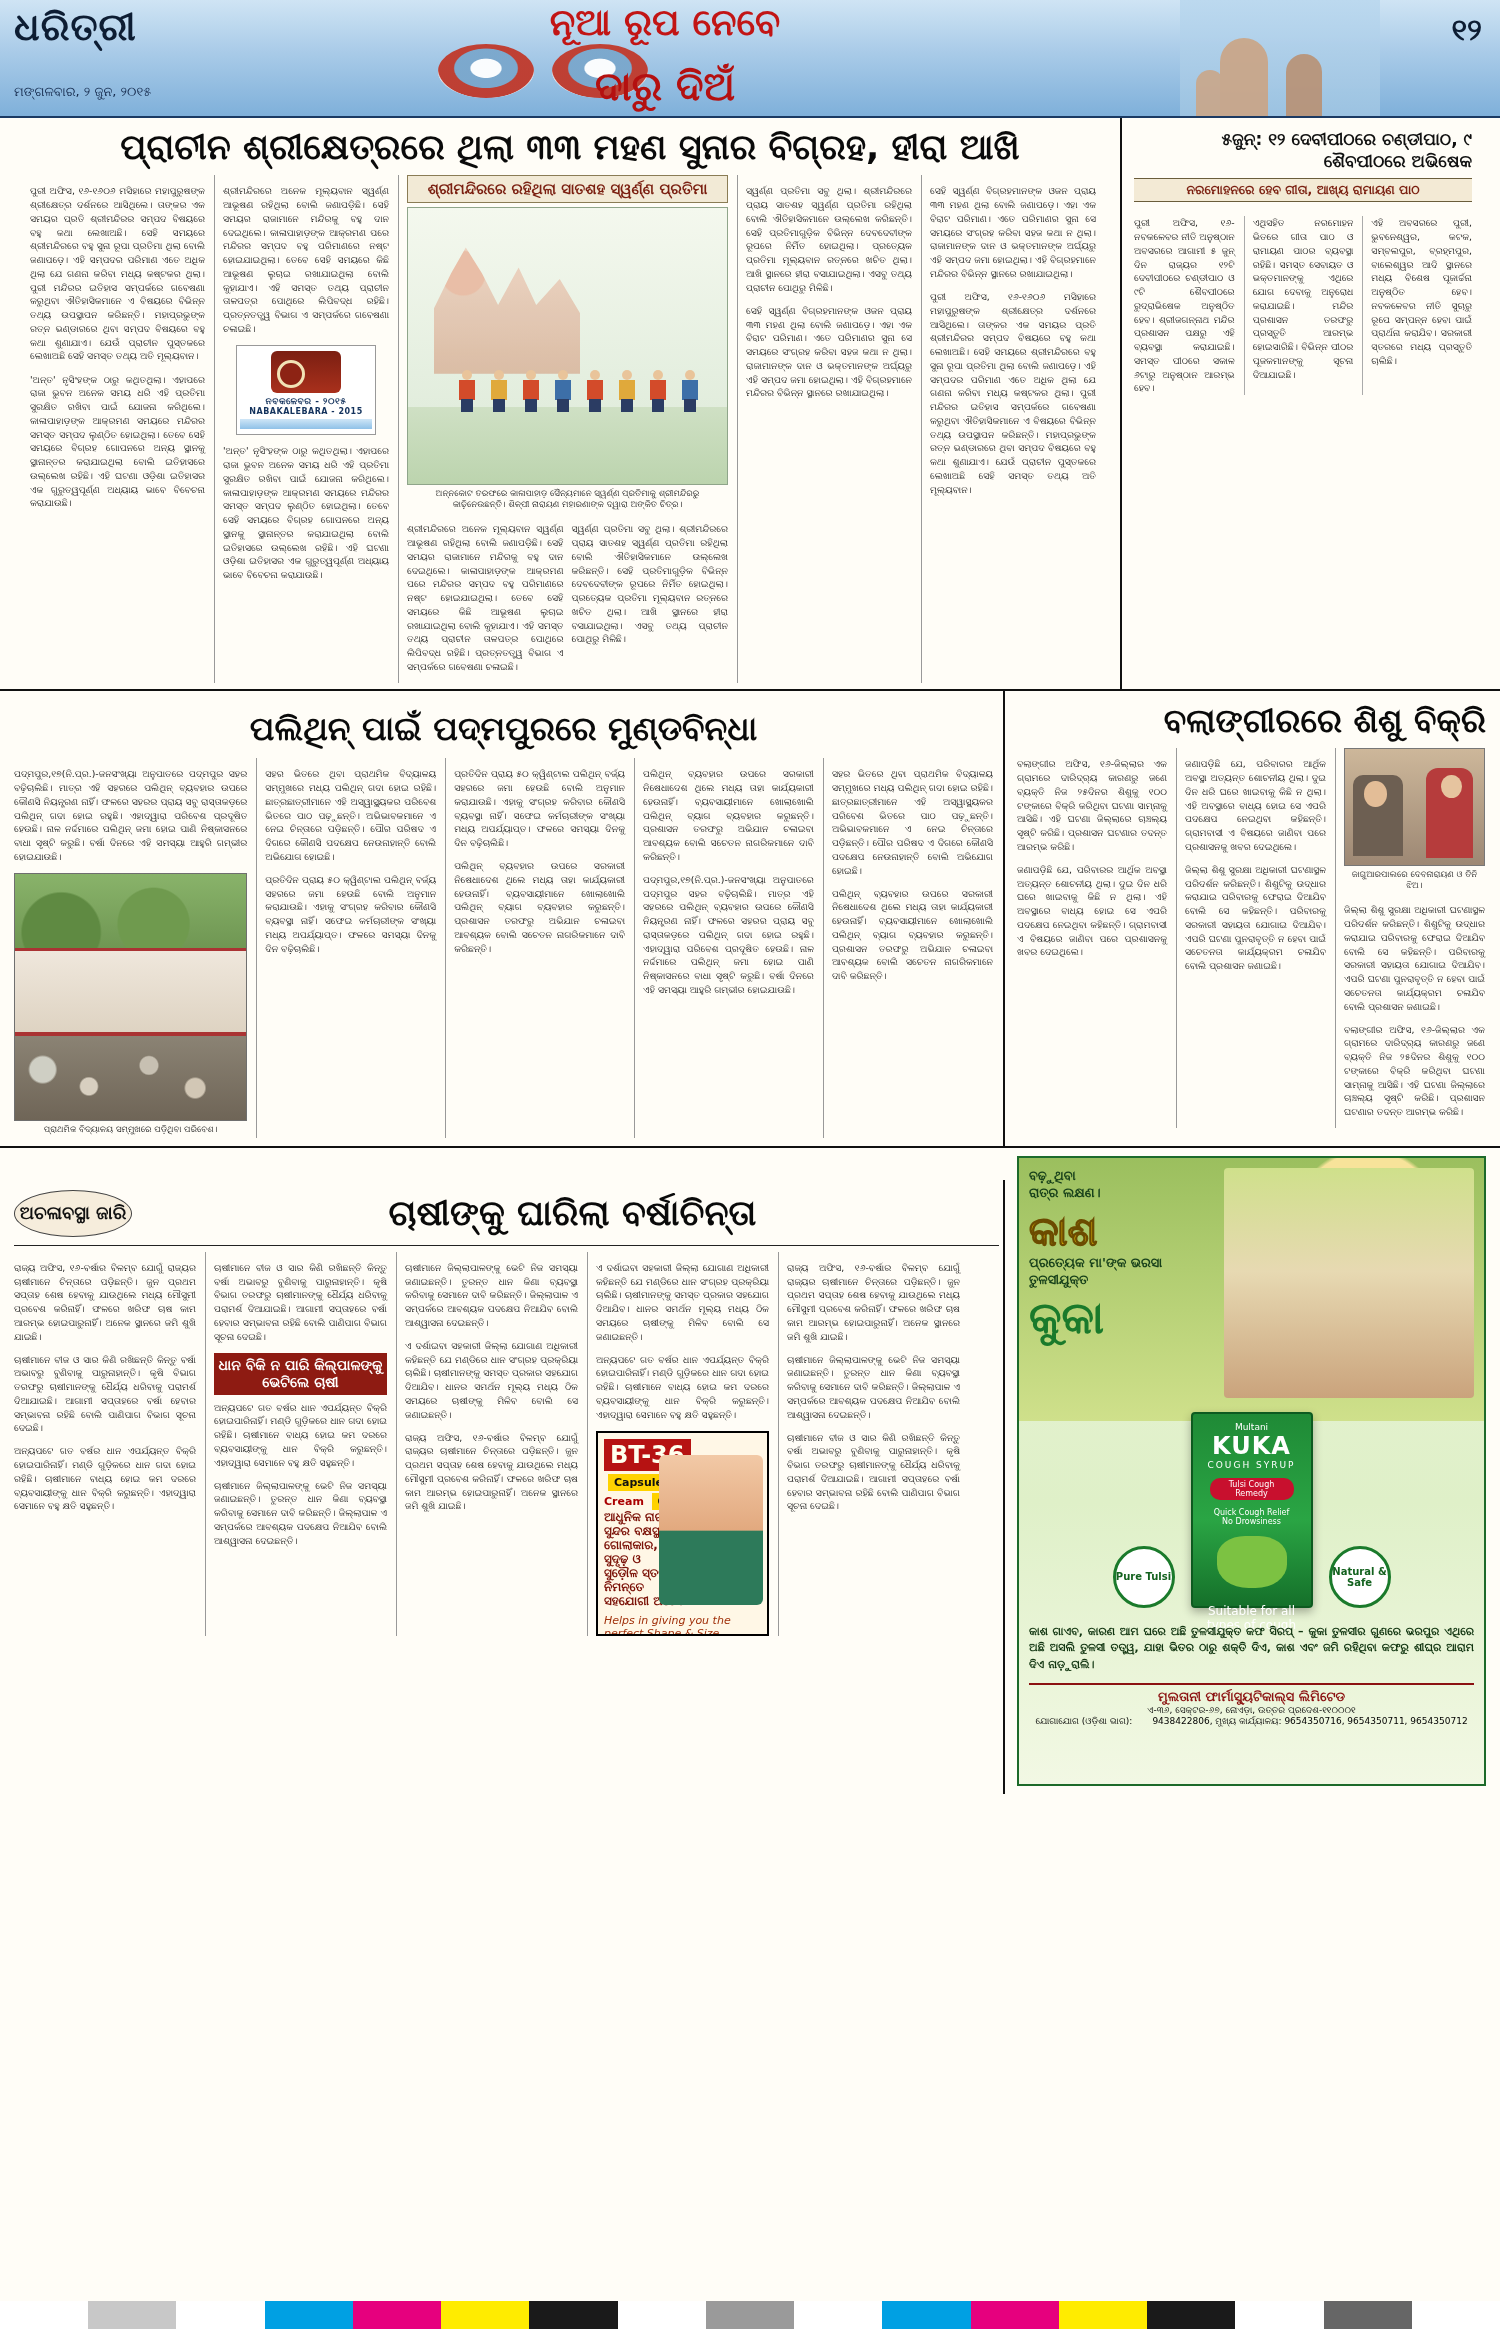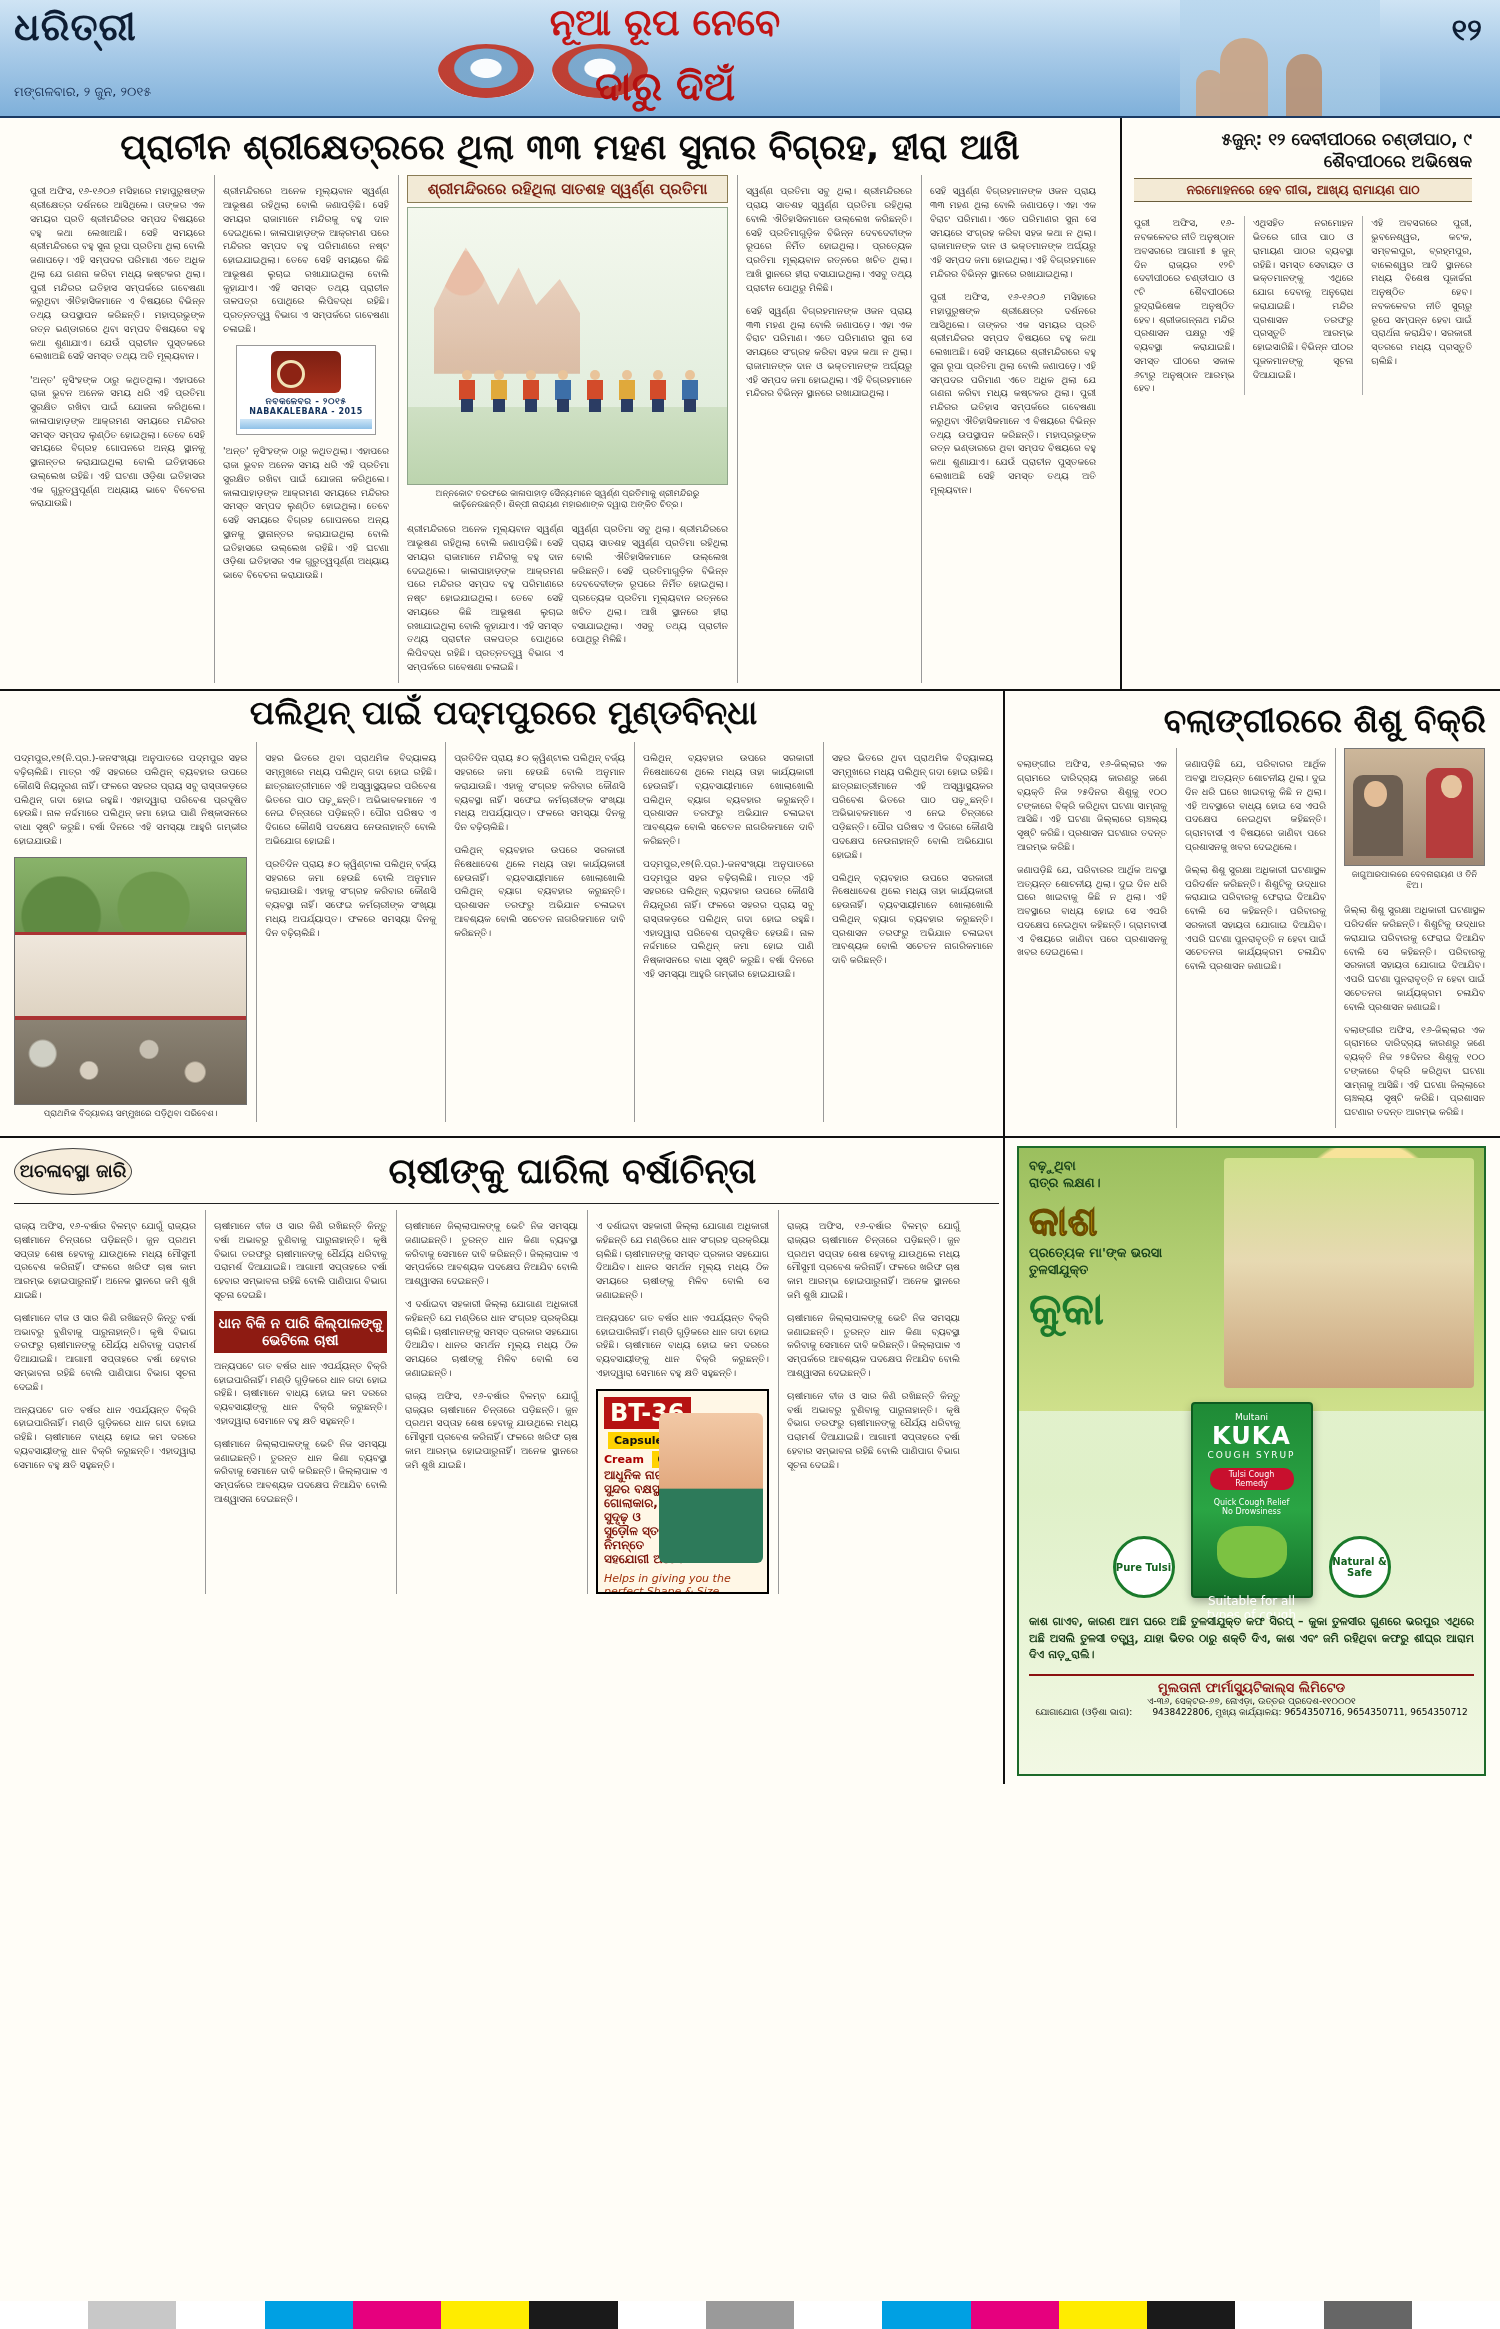--- a/index.html
+++ b/index.html
@@ -290,21 +290,21 @@
       <div style="display:flex; gap:9px;">
         <p class="body-txt" style="flex:1">ପୁରୀ ଅଫିସ, ୧୬- ନବକଳେବର ନୀତି ଅନୁଷ୍ଠାନ ଅବସରରେ ଆଗାମୀ ୫ ଜୁନ୍ ଦିନ ରାଜ୍ୟର ୧୨ଟି ଦେବୀପୀଠରେ ଚଣ୍ଡୀପାଠ ଓ ୯ଟି ଶୈବପୀଠରେ ରୁଦ୍ରାଭିଷେକ ଅନୁଷ୍ଠିତ ହେବ। ଶ୍ରୀଜଗନ୍ନାଥ ମନ୍ଦିର ପ୍ରଶାସନ ପକ୍ଷରୁ ଏହି ବ୍ୟବସ୍ଥା କରାଯାଇଛି। ସମସ୍ତ ପୀଠରେ ସକାଳ ୬ଟାରୁ ଅନୁଷ୍ଠାନ ଆରମ୍ଭ ହେବ।</p>
         <p class="body-txt" style="flex:1; border-left:1px solid #aaa; padding-left:8px">ଏଥିସହିତ ନରମୋହନ ଭିତରେ ଗୀତା ପାଠ ଓ ରାମାୟଣ ପାଠର ବ୍ୟବସ୍ଥା ରହିଛି। ସମସ୍ତ ସେବାୟତ ଓ ଭକ୍ତମାନଙ୍କୁ ଏଥିରେ ଯୋଗ ଦେବାକୁ ଅନୁରୋଧ କରାଯାଇଛି। ମନ୍ଦିର ପ୍ରଶାସନ ତରଫରୁ ପ୍ରସ୍ତୁତି ଆରମ୍ଭ ହୋଇସାରିଛି। ବିଭିନ୍ନ ପୀଠର ପୂଜକମାନଙ୍କୁ ସୂଚନା ଦିଆଯାଇଛି।</p>
         <p class="body-txt" style="flex:1; border-left:1px solid #aaa; padding-left:8px">ଏହି ଅବସରରେ ପୁରୀ, ଭୁବନେଶ୍ୱର, କଟକ, ସମ୍ବଲପୁର, ବ୍ରହ୍ମପୁର, ବାଲେଶ୍ୱର ଆଦି ସ୍ଥାନରେ ମଧ୍ୟ ବିଶେଷ ପୂଜାର୍ଚ୍ଚନା ଅନୁଷ୍ଠିତ ହେବ। ନବକଳେବର ନୀତି ସୁଚାରୁ ରୂପେ ସମ୍ପନ୍ନ ହେବା ପାଇଁ ପ୍ରାର୍ଥନା କରାଯିବ। ସରକାରୀ ସ୍ତରରେ ମଧ୍ୟ ପ୍ରସ୍ତୁତି ଚାଲିଛି।</p>
       </div>
     </div>
   </div>
 
   <div style="display:flex; border-bottom:2px solid #111;">
 
-    <div style="width:1005px; padding:0 10px 8px 14px; border-right:2px solid #111;">
+    <div style="width:1005px; padding:16px 10px 8px 14px; border-right:2px solid #111;">
       <div class="hl hl-lg" style="text-align:center; padding:4px 0 10px;">ପଲିଥିନ୍ ପାଇଁ ପଦ୍ମପୁରରେ ମୁଣ୍ଡବିନ୍ଧା</div>
       <div style="display:flex; gap:9px;">
         <div style="width:240px">
           <p class="body-txt">ପଦ୍ମପୁର,୧୭(ନି.ପ୍ର.)-ଜନସଂଖ୍ୟା ଅନୁପାତରେ ପଦ୍ମପୁର ସହର ବଢ଼ିଚାଲିଛି। ମାତ୍ର ଏହି ସହରରେ ପଲିଥିନ୍ ବ୍ୟବହାର ଉପରେ କୌଣସି ନିୟନ୍ତ୍ରଣ ନାହିଁ। ଫଳରେ ସହରର ପ୍ରାୟ ସବୁ ରାସ୍ତାକଡ଼ରେ ପଲିଥିନ୍ ଗଦା ହୋଇ ରହୁଛି। ଏହାଦ୍ୱାରା ପରିବେଶ ପ୍ରଦୂଷିତ ହେଉଛି। ନାଳ ନର୍ଦ୍ଦମାରେ ପଲିଥିନ୍ ଜମା ହୋଇ ପାଣି ନିଷ୍କାସନରେ ବାଧା ସୃଷ୍ଟି କରୁଛି। ବର୍ଷା ଦିନରେ ଏହି ସମସ୍ୟା ଆହୁରି ଗମ୍ଭୀର ହୋଇଯାଉଛି।</p>
           <div class="photo" style="height:248px; margin-top:6px;">
             <div class="green"></div>
               <div class="wall"></div>
               <div class="trash"></div>
           </div>
           <div class="cap">ପ୍ରାଥମିକ ବିଦ୍ୟାଳୟ ସମ୍ମୁଖରେ ପଡ଼ିଥିବା ପରିବେଶ।</div>
@@ -361,21 +361,21 @@
             <p class="body-txt">ଜିଲ୍ଲା ଶିଶୁ ସୁରକ୍ଷା ଅଧିକାରୀ ଘଟଣାସ୍ଥଳ ପରିଦର୍ଶନ କରିଛନ୍ତି। ଶିଶୁଟିକୁ ଉଦ୍ଧାର କରାଯାଇ ପରିବାରକୁ ଫେରାଇ ଦିଆଯିବ ବୋଲି ସେ କହିଛନ୍ତି। ପରିବାରକୁ ସରକାରୀ ସହାୟତା ଯୋଗାଇ ଦିଆଯିବ। ଏପରି ଘଟଣା ପୁନରାବୃତ୍ତି ନ ହେବା ପାଇଁ ସଚେତନତା କାର୍ଯ୍ୟକ୍ରମ ଚଳାଯିବ ବୋଲି ପ୍ରଶାସନ ଜଣାଇଛି।</p>
             <p class="body-txt">ବଲାଙ୍ଗୀର ଅଫିସ, ୧୬-ଜିଲ୍ଲାର ଏକ ଗ୍ରାମରେ ଦାରିଦ୍ର୍ୟ କାରଣରୁ ଜଣେ ବ୍ୟକ୍ତି ନିଜ ୨୫ଦିନର ଶିଶୁକୁ ୧୦୦ ଟଙ୍କାରେ ବିକ୍ରି କରିଥିବା ଘଟଣା ସାମ୍ନାକୁ ଆସିଛି। ଏହି ଘଟଣା ଜିଲ୍ଲାରେ ଚାଞ୍ଚଲ୍ୟ ସୃଷ୍ଟି କରିଛି। ପ୍ରଶାସନ ଘଟଣାର ତଦନ୍ତ ଆରମ୍ଭ କରିଛି।</p>
           </div>
         </div>
       </div>
     </div>
   </div>
 
   <div style="display:flex;">
 
-    <div style="width:1005px; padding:8px 4px 8px 14px; border-right:2px solid #111;">
+    <div style="width:1005px; padding:8px 4px 8px 14px; border-right:2px solid #111;margin-top:32px;">
       <div style="display:flex; align-items:center; gap:14px; padding:2px 0 8px;">
         <div class="tag-oval">ଅଚଳାବସ୍ଥା ଜାରି</div>
         <div class="hl hl-xl" style="flex:1; text-align:center;">ଚାଷୀଙ୍କୁ ଘାରିଲା ବର୍ଷାଚିନ୍ତା</div>
       </div>
       <div class="rule" style="margin-bottom:6px"></div>
       <div style="display:flex; gap:9px;">
         <div style="width:182px">
           <p class="body-txt">ରାଜ୍ୟ ଅଫିସ, ୧୬-ବର୍ଷାର ବିଳମ୍ବ ଯୋଗୁଁ ରାଜ୍ୟର ଚାଷୀମାନେ ଚିନ୍ତାରେ ପଡ଼ିଛନ୍ତି। ଜୁନ ପ୍ରଥମ ସପ୍ତାହ ଶେଷ ହେବାକୁ ଯାଉଥିଲେ ମଧ୍ୟ ମୌସୁମୀ ପ୍ରବେଶ କରିନାହିଁ। ଫଳରେ ଖରିଫ ଚାଷ କାମ ଆରମ୍ଭ ହୋଇପାରୁନାହିଁ। ଅନେକ ସ୍ଥାନରେ ଜମି ଶୁଖି ଯାଇଛି।</p>
           <p class="body-txt">ଚାଷୀମାନେ ବୀଜ ଓ ସାର କିଣି ରଖିଛନ୍ତି କିନ୍ତୁ ବର୍ଷା ଅଭାବରୁ ବୁଣିବାକୁ ପାରୁନାହାନ୍ତି। କୃଷି ବିଭାଗ ତରଫରୁ ଚାଷୀମାନଙ୍କୁ ଧୈର୍ଯ୍ୟ ଧରିବାକୁ ପରାମର୍ଶ ଦିଆଯାଇଛି। ଆଗାମୀ ସପ୍ତାହରେ ବର୍ଷା ହେବାର ସମ୍ଭାବନା ରହିଛି ବୋଲି ପାଣିପାଗ ବିଭାଗ ସୂଚନା ଦେଇଛି।</p>
           <p class="body-txt">ଅନ୍ୟପଟେ ଗତ ବର୍ଷର ଧାନ ଏପର୍ଯ୍ୟନ୍ତ ବିକ୍ରି ହୋଇପାରିନାହିଁ। ମଣ୍ଡି ଗୁଡ଼ିକରେ ଧାନ ଗଦା ହୋଇ ରହିଛି। ଚାଷୀମାନେ ବାଧ୍ୟ ହୋଇ କମ ଦରରେ ବ୍ୟବସାୟୀଙ୍କୁ ଧାନ ବିକ୍ରି କରୁଛନ୍ତି। ଏହାଦ୍ୱାରା ସେମାନେ ବହୁ କ୍ଷତି ସହୁଛନ୍ତି।</p>

